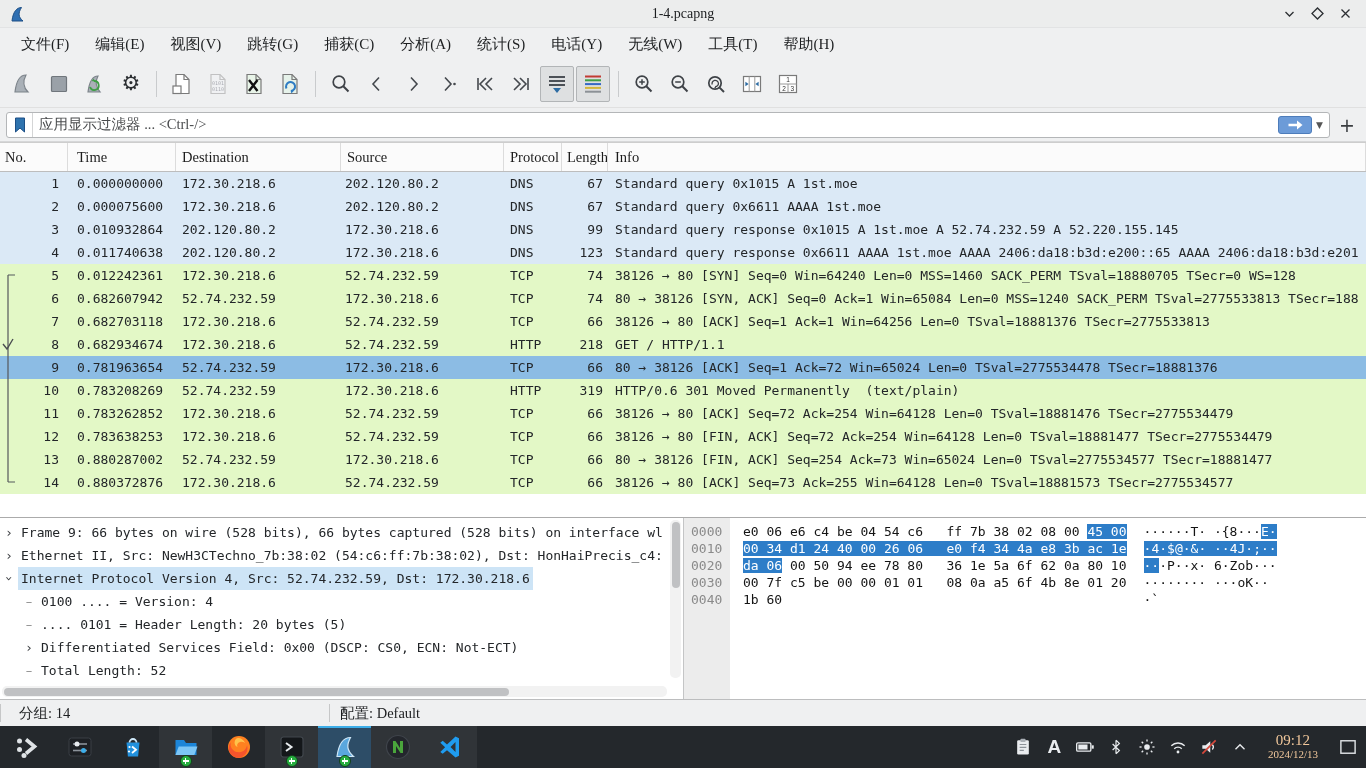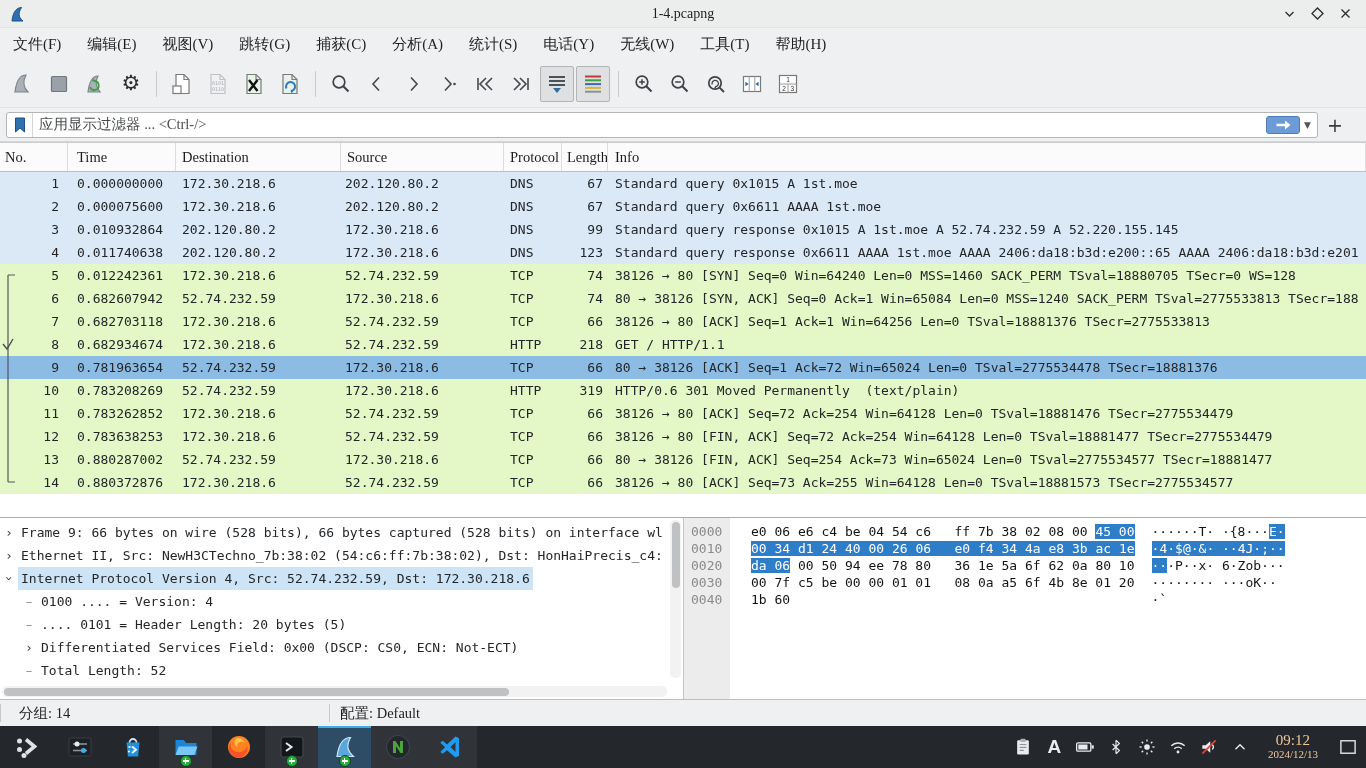--- a/index.html
+++ b/index.html
@@ -8,32 +8,32 @@
   #app { width:1366px; height:768px; display:flex; flex-direction:column; }
 
   
   .titlebar { height:28px; background:#eceded; display:flex; align-items:center; position:relative; border-bottom:1px solid #e2e3e4; }
   .titlebar .appicon { margin-left:8px; display:flex; }
   .title-text { position:absolute; left:0; right:0; text-align:center; font-size:14px; color:#1c1e20; }
   .win-controls { margin-left:auto; display:flex; align-items:center; gap:10px; padding-right:12px; z-index:2; }
   .win-btn { width:18px; height:18px; display:flex; align-items:center; justify-content:center; }
 
   
-  .menubar { height:32px; display:flex; align-items:center; padding-left:0; background:#eff0f1; }
+  .menubar { height:32px; display:flex; align-items:center; padding-left:8px; background:#eff0f1; }
   .menu-item { padding:4px 13px; font-size:15px; color:#1d1f21; cursor:default; }
 
   
   .toolbar { height:48px; display:flex; align-items:center; padding-left:6px; gap:2px; background:#eff0f1; border-bottom:1px solid #e0e0e0; }
   .tbtn { width:34px; height:36px; display:flex; align-items:center; justify-content:center; border:1px solid transparent; border-radius:2px; }
   .tbtn.pressed { background:#dee0e1; border:1px solid #b2b5b7; }
   .tsep { width:1px; height:26px; background:#c9cbcd; margin:0 6px; }
   .glyph { font-family:"DejaVu Sans",sans-serif; font-size:21px; color:#2c2f33; line-height:1; }
 
   
-  .filterbar { height:34px; display:flex; align-items:center; padding:0 20px 0 6px; gap:6px; background:#eff0f1; border-bottom:1px solid #d6d7d8; }
+  .filterbar { height:34px; display:flex; align-items:center; padding:0 8px 0 6px; gap:6px; background:#eff0f1; border-bottom:1px solid #d6d7d8; }
   .filter-box { flex:1; height:26px; background:#fff; border:1px solid #b4b6b8; border-radius:3px; display:flex; align-items:center; overflow:hidden; }
   .bookmark-seg { width:26px; height:100%; display:flex; align-items:center; justify-content:center; border-right:1px solid #d4d5d6; }
   .filter-input { flex:1; border:none; outline:none; height:100%; font-family:"Liberation Serif","DejaVu Serif",serif; font-size:14.5px; padding:0 6px; color:#222; background:transparent; }
   .filter-input::placeholder { color:#4a4c4e; opacity:1; }
   .apply-btn { width:34px; height:18px; background:#6c9bd8; border:1px solid #4d7cba; border-radius:3px; display:flex; align-items:center; justify-content:center; margin-right:2px; }
   .caret { font-family:"DejaVu Sans",sans-serif; font-size:9px; color:#555; padding:0 6px 0 2px; }
   .plus-btn { width:22px; height:22px; display:flex; align-items:center; justify-content:center; font-family:"DejaVu Sans",sans-serif; font-size:19px; color:#3a3d40; }
 
   
   .pl-header { height:30px; display:flex; align-items:center; background:#fbfbfb; border-top:1px solid #cdcdcd; border-bottom:1px solid #bdbdbd; font-size:14.5px; color:#1c1c1c; }
@@ -67,21 +67,21 @@
   .dtext.dsel { background:#cde4f6; }
   .vscroll { position:absolute; top:2px; right:2px; width:11px; height:158px; background:#f2f2f2; border-radius:5px; }
   .vscroll .thumb { position:absolute; top:2px; left:1.5px; width:8px; height:66px; background:#c0c1c3; border-radius:4px; }
   .hscroll { position:absolute; left:2px; right:16px; bottom:2px; height:11px; background:#f2f2f2; border-radius:5px; }
   .hscroll .thumb { position:absolute; left:2px; top:1.5px; height:8px; width:505px; background:#c0c1c3; border-radius:4px; }
 
   .hex-pane { flex:1; position:relative; border-left:1px solid #c4c5c6; background:#fff; overflow:hidden; padding-top:5px; }
   .hex-gutter { position:absolute; left:0; top:0; bottom:0; width:46px; background:#ececec; }
   .hexrow { position:relative; height:17px; line-height:17px; font-family:"DejaVu Sans Mono","Liberation Mono",monospace; font-size:13px; white-space:pre; color:#141414; }
   .hoff { display:inline-block; width:46px; padding-left:7px; color:#8a8a8a; }
-  .hbytes { display:inline-block; min-width:49ch; margin-left:21px; }
+  .hbytes { display:inline-block; min-width:49ch; margin-left:13px; }
   .hascii { margin-left:17px; }
   .hb { background:#2d7dc8; color:#fff; }
 
   
   .statusbar { height:27px; background:#eff0f1; border-top:1px solid #bcbdbe; display:flex; align-items:center; font-size:14.5px; color:#1c1e20; }
   .status-left { flex:1; display:flex; align-items:center; gap:6px; padding-left:10px; }
   .ssep { width:1px; height:18px; background:#c6c7c8; }
   .status-mid { width:328px; padding-left:18px; }
   .status-right { width:98px; padding-left:10px; }
 

